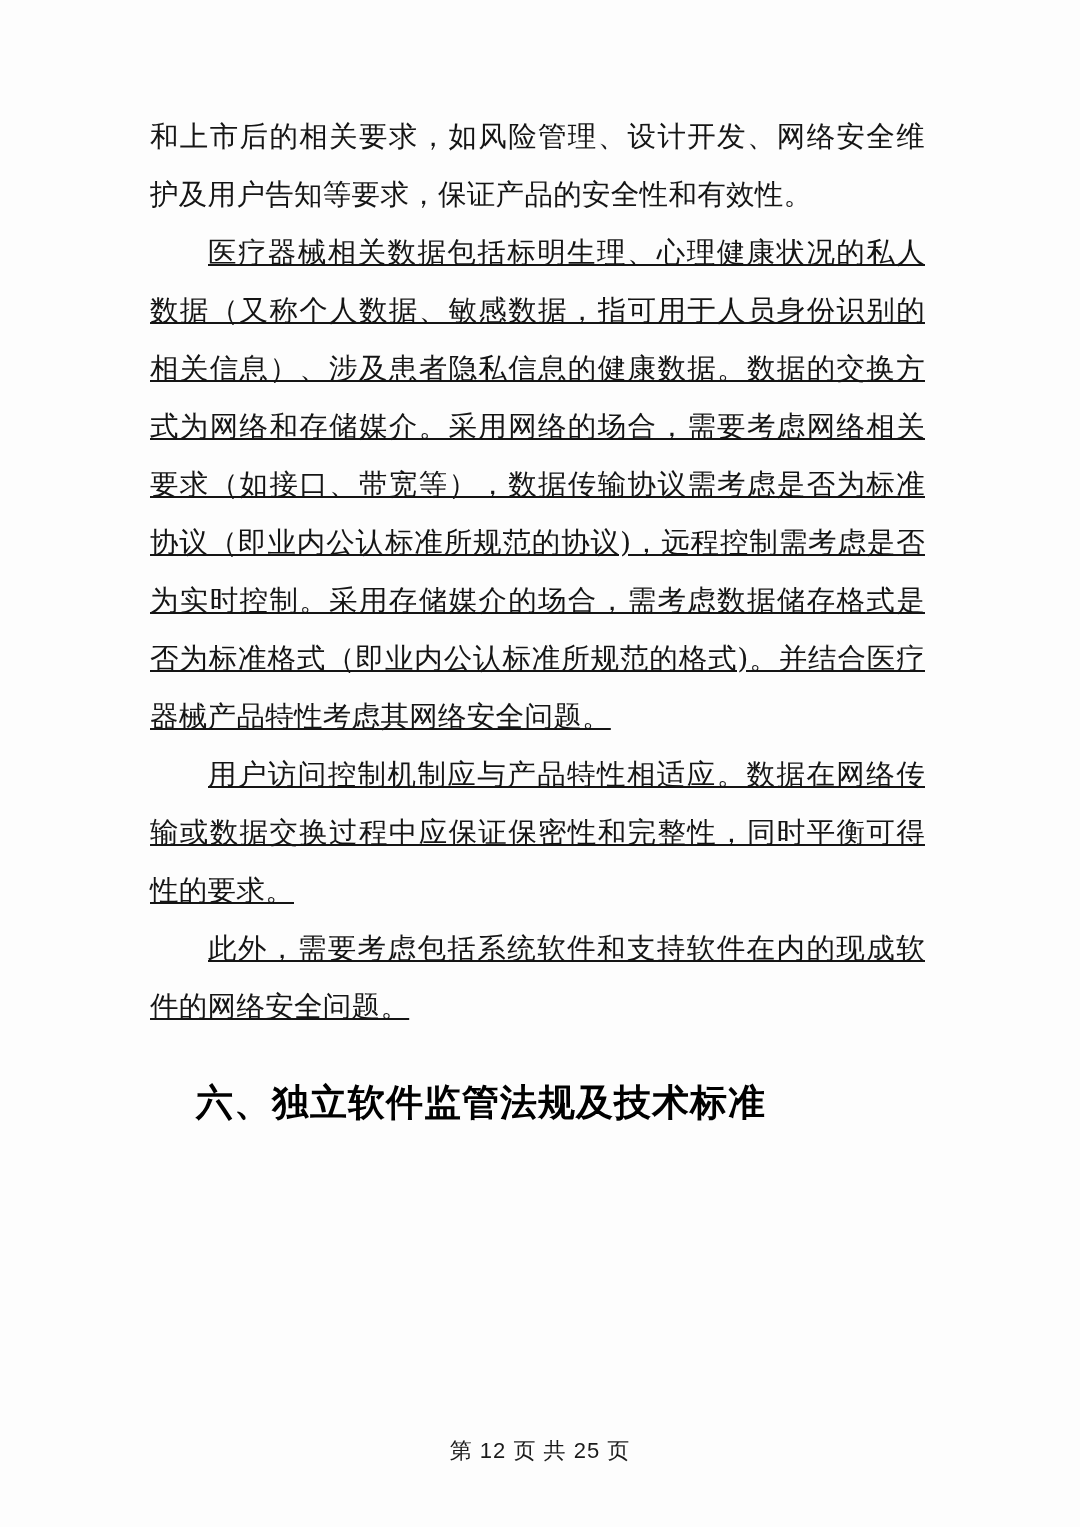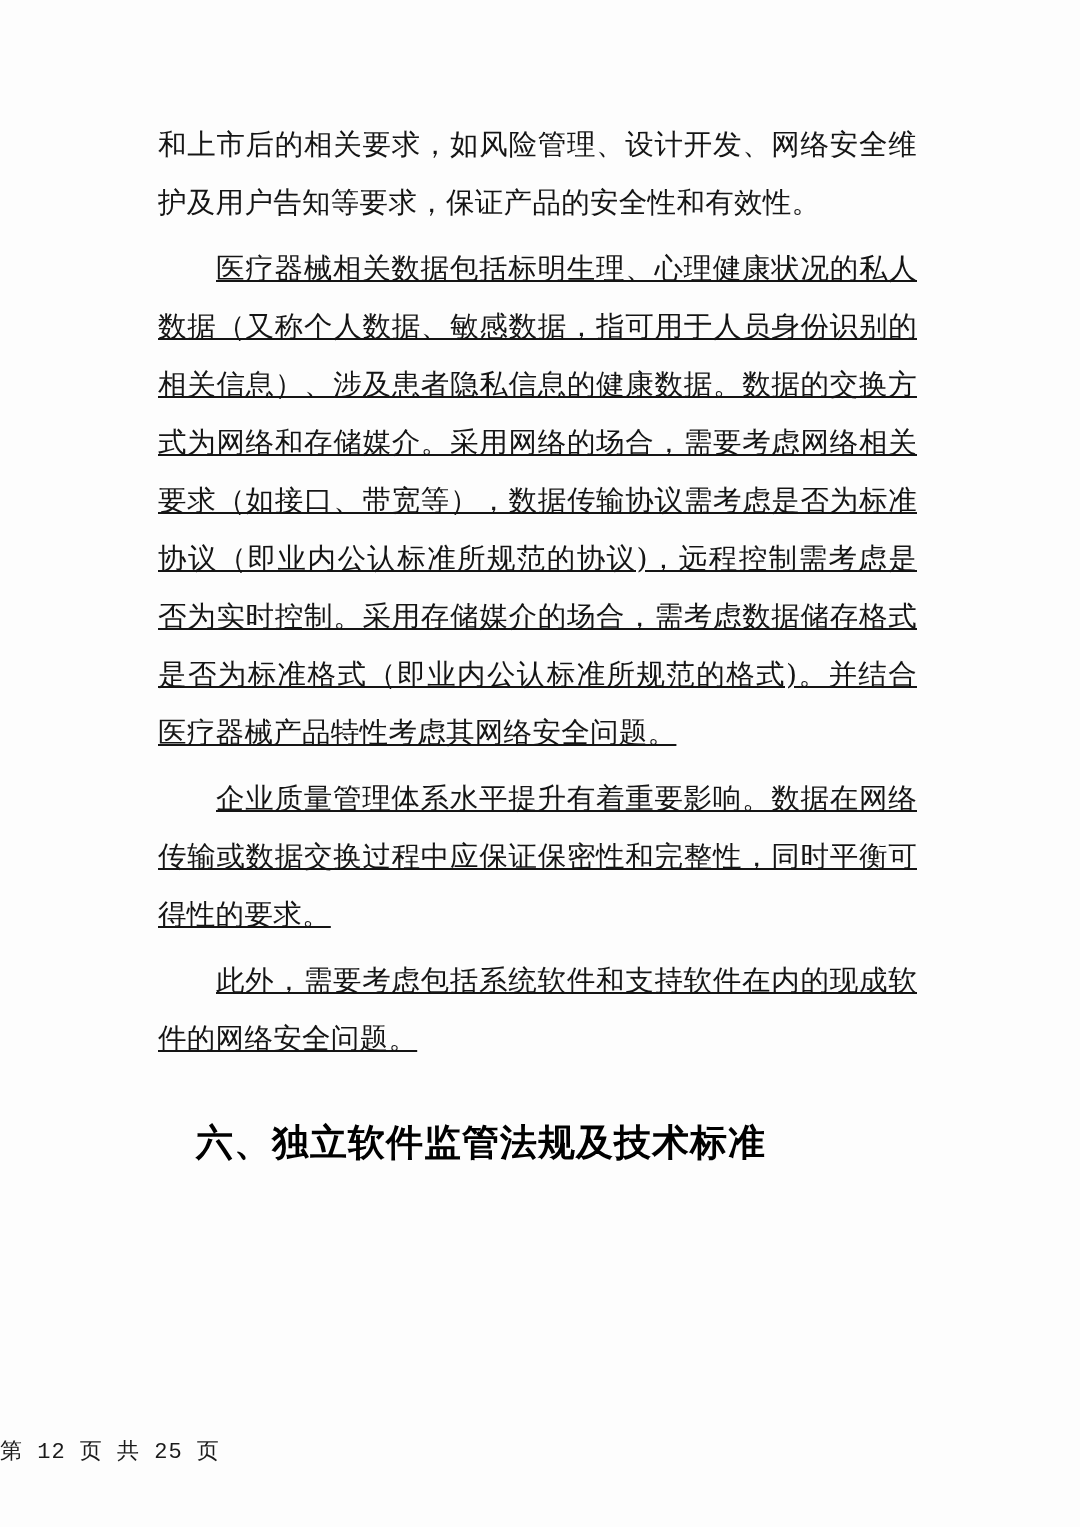--- a/index.html
+++ b/index.html
@@ -17,21 +17,21 @@
     font-family: "DejaVu Serif", serif;
     color: #111111;
   }
   .content {
     position: absolute;
     left: 150px;
     top: 108px;
     width: 775px;
   }
   p.body-par {
-    margin: 8px;
+    margin: 0;
     font-size: 28.5px;
     line-height: 58px;
     text-align: justify;
     text-justify: inter-ideograph;
     letter-spacing: 0.3px;
     color: #151515;
   }
   p.indent {
     text-indent: 58px;
     text-decoration: underline;
@@ -47,38 +47,38 @@
     text-indent: 46px;
   }
   .gap-before-head {
     height: 38px;
   }
   .footer {
     position: absolute;
     left: 0;
     right: 0;
     top: 1436px;
-    text-align: left;
+    text-align: center;
     font-size: 22px;
-    font-family: Liberation Mono, monospace;
+    font-family: Liberation Sans, sans-serif;
     color: #1a1a1a;
     letter-spacing: 1px;
   }
 </style>
 </head>
 <body>
 
 <div class="page">
   <div class="content">
 
     <p class="body-par">和上市后的相关要求，如风险管理、设计开发、网络安全维护及用户告知等要求，保证产品的安全性和有效性。</p>
 
     <p class="body-par indent">医疗器械相关数据包括标明生理、心理健康状况的私人数据（又称个人数据、敏感数据，指可用于人员身份识别的相关信息）、涉及患者隐私信息的健康数据。数据的交换方式为网络和存储媒介。采用网络的场合，需要考虑网络相关要求（如接口、带宽等），数据传输协议需考虑是否为标准协议（即业内公认标准所规范的协议)，远程控制需考虑是否为实时控制。采用存储媒介的场合，需考虑数据储存格式是否为标准格式（即业内公认标准所规范的格式)。并结合医疗器械产品特性考虑其网络安全问题。</p>
 
-    <p class="body-par indent">企业质量管理体系水平提升有着重要影响。数据在网络传输或数据交换过程中应保证保密性和完整性，同时平衡可得性的要求。</p>
+    <p class="body-par indent">用户访问控制机制应与产品特性相适应。数据在网络传输或数据交换过程中应保证保密性和完整性，同时平衡可得性的要求。</p>
 
     <p class="body-par indent">此外，需要考虑包括系统软件和支持软件在内的现成软件的网络安全问题。</p>
 
     <div class="gap-before-head"></div>
 
     <h2 class="section-head">六、独立软件监管法规及技术标准</h2>
 
 
   </div>
 

